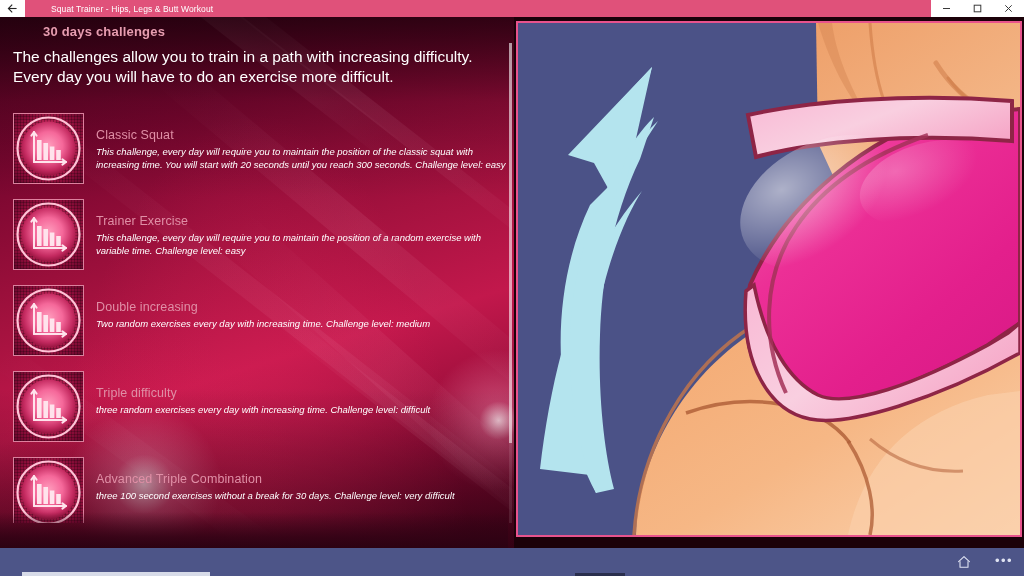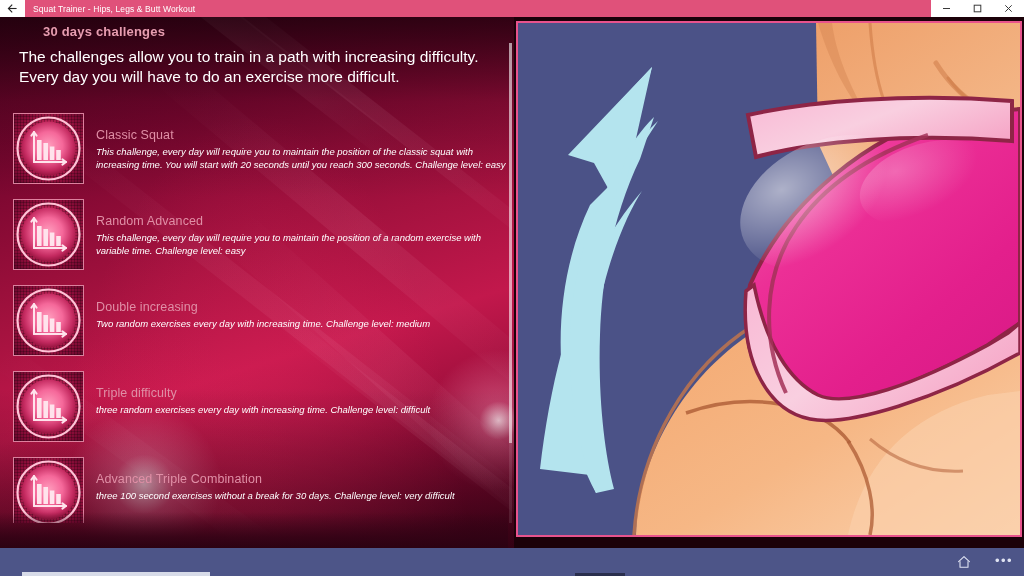--- a/index.html
+++ b/index.html
@@ -29,21 +29,21 @@
     background: #ffffff;
     display: flex;
     align-items: center;
     justify-content: center;
   }
   .back-btn svg { display: block; }
   .title-text {
     flex: 1;
     display: flex;
     align-items: center;
-    padding-left: 8px;
+    padding-left: 26px;
     color: #ffffff;
     font-size: 8.5px;
     letter-spacing: .1px;
     white-space: nowrap;
     overflow: hidden;
   }
   .win-controls {
     display: flex;
     align-items: stretch;
     background: #ffffff;
@@ -99,21 +99,21 @@
     position: absolute;
     left: 22px; top: 7px;
     font-size: 13px;
     font-weight: bold;
     color: #e79db0;
     letter-spacing: .2px;
     margin-left: 21px;
   }
   .intro {
     position: absolute;
-    left: 19px; top: 30px;
+    left: 13px; top: 30px;
     width: 495px;
     font-size: 15.5px;
     line-height: 20px;
     color: #ffffff;
     font-weight: 400;
   }
 
   
   .list {
     position: absolute;
@@ -348,21 +348,21 @@
   </g>
   <g fill="#ffe3ec">
     <rect x="23" y="26" width="4.6" height="20"></rect>
     <rect x="29.4" y="29" width="4.6" height="17"></rect>
     <rect x="35.8" y="32.5" width="4.6" height="13.5"></rect>
     <rect x="42.2" y="36" width="4.6" height="10"></rect>
   </g>
 </svg>
           </div>
           <div class="item-text">
-            <div class="item-title">Random Advanced</div>
+            <div class="item-title">Trainer Exercise</div>
             <div class="item-desc">This challenge, every day will require you to maintain the position of a random exercise with variable time. Challenge level: easy</div>
           </div>
         </div>
         <div class="item">
           <div class="item-icon">
             <div class="icon-grid"></div>
 <svg class="icon-svg" width="69" height="69" viewBox="0 0 69 69">
   <defs>
     <radialGradient id="badgeG" cx="0.5" cy="0.45" r="0.58">
       <stop offset="0%" stop-color="#ff9dbd"></stop>

